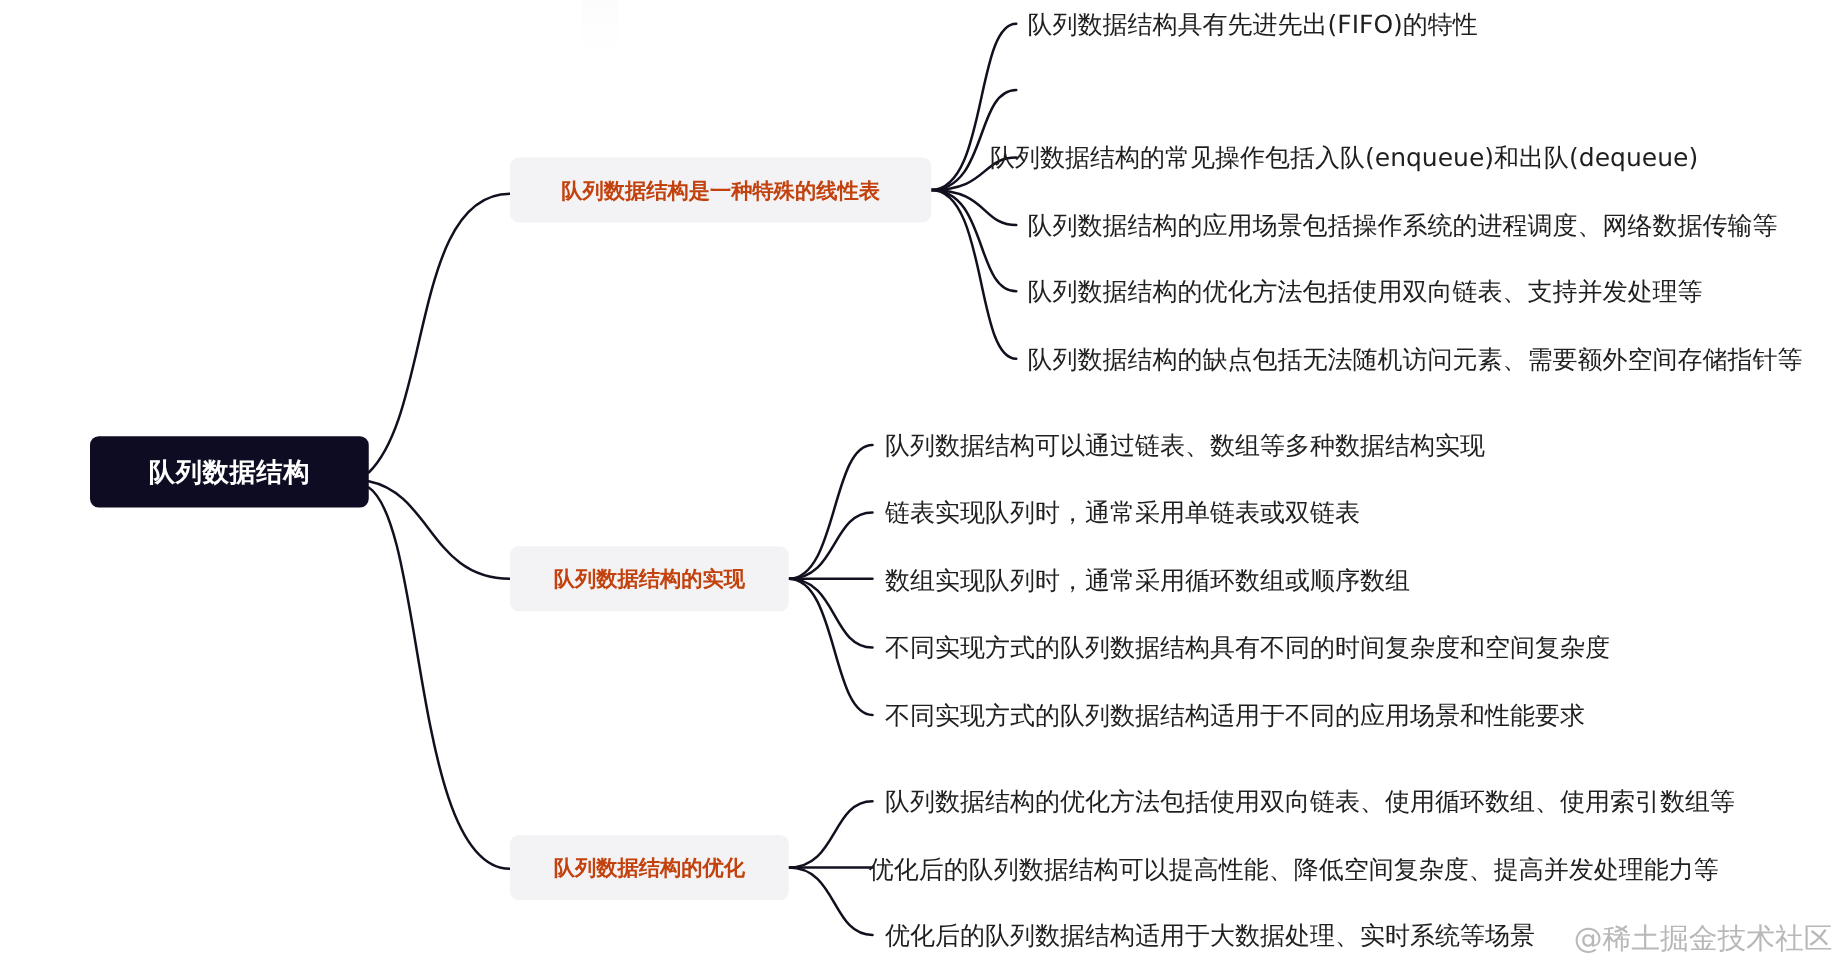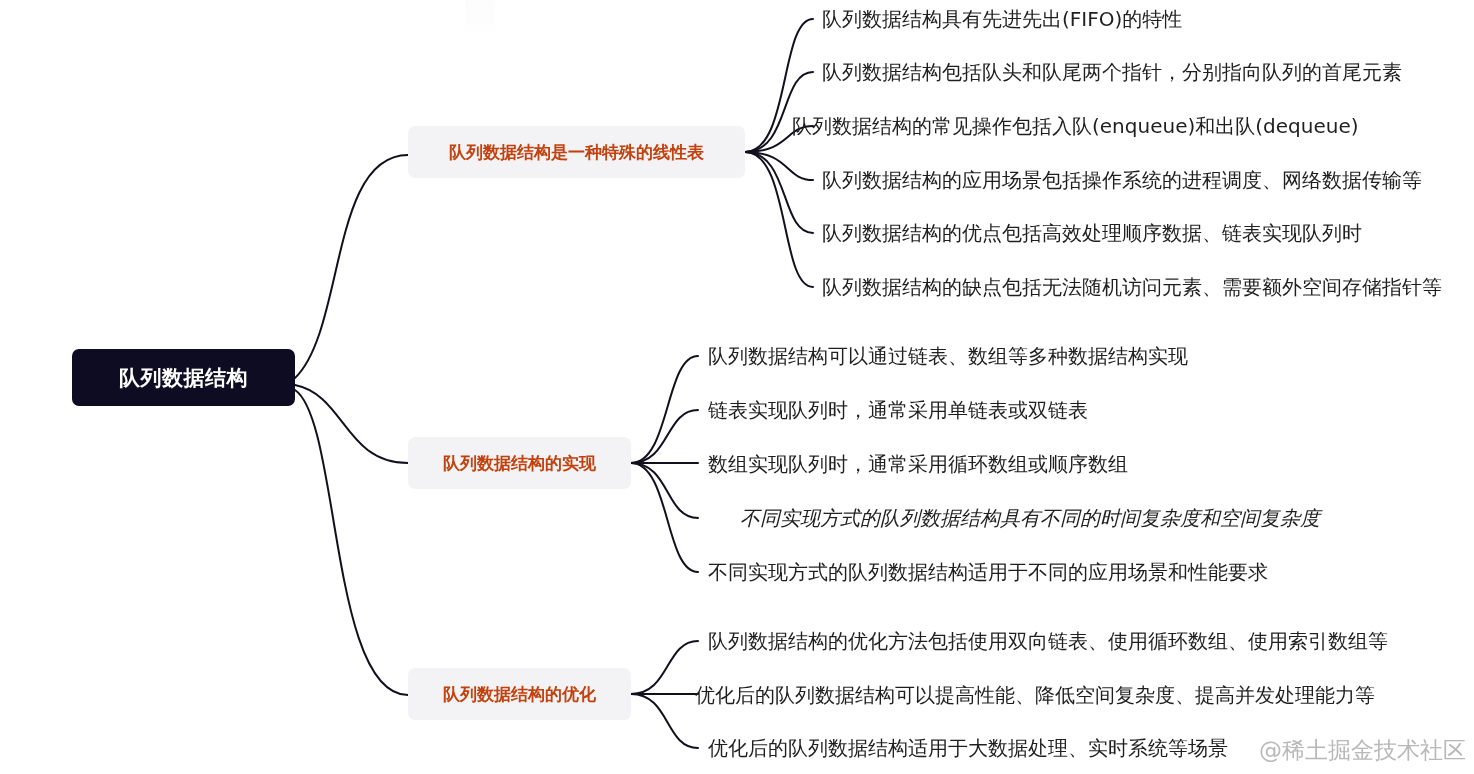--- a/index.html
+++ b/index.html
@@ -130,49 +130,46 @@
   <div class="node-root">
     <span>队列数据结构</span>
   </div>
 
   <div class="node-branch" style="left:408px; top:126px; width:337px;">
     <span>队列数据结构是一种特殊的线性表</span>
   </div>
   <div class="leaf" style="left:822px; top:6px;">
     <span>队列数据结构具有先进先出(FIFO)的特性</span>
   </div>
-  <div class="leaf" style="left:822px; top:59px;">
-    <span>队列数据结构包括队头和队尾两个指针，分别指向队列的首尾元素</span>
-  </div>
   <div class="leaf" style="left:792px; top:113px;">
     <span>队列数据结构的常见操作包括入队(enqueue)和出队(dequeue)</span>
   </div>
   <div class="leaf" style="left:822px; top:167px;">
     <span>队列数据结构的应用场景包括操作系统的进程调度、网络数据传输等</span>
   </div>
   <div class="leaf" style="left:822px; top:220px;">
-    <span>队列数据结构的优点包括高效处理顺序数据、链表实现队列时</span>
+    <span>队列数据结构的优化方法包括使用双向链表、支持并发处理等</span>
   </div>
   <div class="leaf" style="left:822px; top:274px;">
     <span>队列数据结构的缺点包括无法随机访问元素、需要额外空间存储指针等</span>
   </div>
 
   <div class="node-branch" style="left:408px; top:437px; width:223px;">
     <span>队列数据结构的实现</span>
   </div>
   <div class="leaf" style="left:708px; top:343px;">
     <span>队列数据结构可以通过链表、数组等多种数据结构实现</span>
   </div>
   <div class="leaf" style="left:708px; top:397px;">
     <span>链表实现队列时，通常采用单链表或双链表</span>
   </div>
   <div class="leaf" style="left:708px; top:451px;">
     <span>数组实现队列时，通常采用循环数组或顺序数组</span>
   </div>
-  <div class="leaf" style="left:740px; top:505px;font-style:italic;">
+  <div class="leaf" style="left:708px; top:505px;">
     <span>不同实现方式的队列数据结构具有不同的时间复杂度和空间复杂度</span>
   </div>
   <div class="leaf" style="left:708px; top:559px;">
     <span>不同实现方式的队列数据结构适用于不同的应用场景和性能要求</span>
   </div>
 
   <div class="node-branch" style="left:408px; top:668px; width:223px;">
     <span>队列数据结构的优化</span>
   </div>
   <div class="leaf" style="left:708px; top:628px;">

